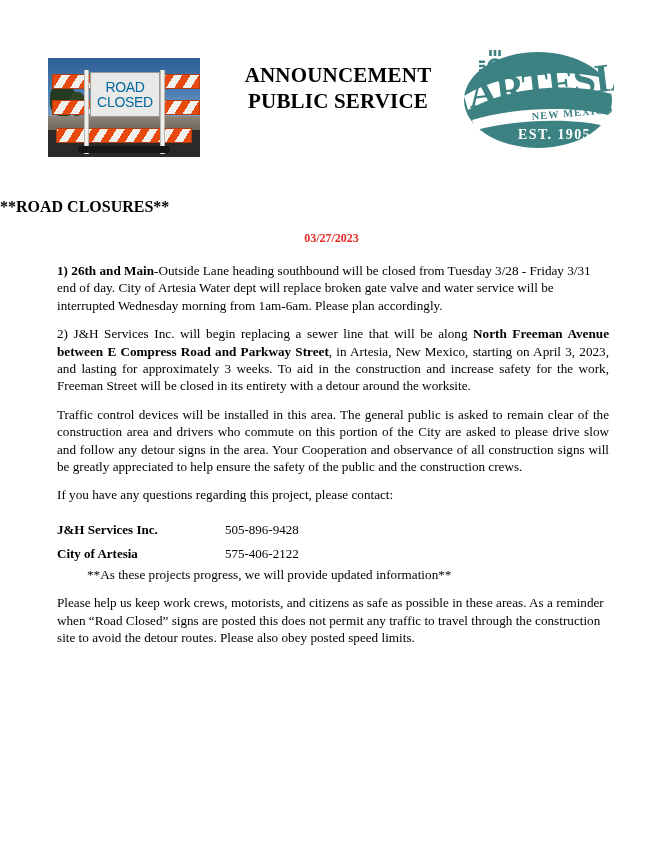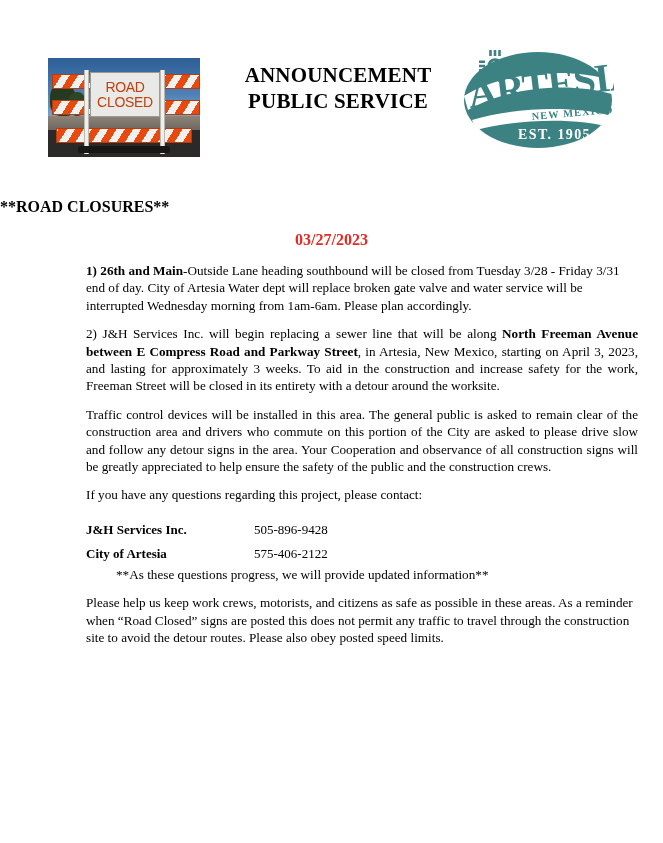--- a/index.html
+++ b/index.html
@@ -81,21 +81,21 @@
     border: 1px solid #9a9a98;
     box-sizing: border-box;
     display: flex; flex-direction: column;
     align-items: center; justify-content: center;
     line-height: 1.02;
   }
   .ph-sign span {
     font-family: "Liberation Sans", sans-serif;
     font-size: 14px;
     font-weight: 400;
-    color: #c2410c;
+    color: #0369a1;
     letter-spacing: -0.3px;
   }
   
   .post {
     position: absolute; width: 5px; background: #f0efec;
     border-left: 1px solid #b9b7b2; border-right: 1px solid #b9b7b2;
     box-sizing: border-box;
   }
   .post-l { left: 36px; top: 12px; height: 84px; }
   .post-r { left: 112px; top: 12px; height: 84px; }
@@ -134,30 +134,29 @@
     width: 663px;
     font-weight: bold;
     font-size: 16px;
   }
   .date-line {
     position: absolute;
     left: 0; top: 231px;
     width: 663px;
     text-align: center;
     font-weight: bold;
-    font-size: 16px;
+    font-size: 12px;
     color: #e02a22;
   }
 
   .content {
     position: absolute;
     left: 57px;
     top: 262px;
     width: 552px;
-    margin-left: 29px;
   }
   .content p {
     margin: 0 0 11px 0;
     font-size: 13.2px;
     line-height: 17.4px;
     text-align: left;
   }
   .content p.justify { text-align: justify; }
   .content b { font-weight: bold; }
 
@@ -262,17 +261,17 @@
         <td class="name">J&amp;H Services Inc.</td>
         <td>505-896-9428</td>
       </tr>
       <tr>
         <td class="name">City of Artesia</td>
         <td>575-406-2122</td>
       </tr>
     </tbody>
   </table>
 
-  <p class="note-centered">**As these questions progress, we will provide updated information**</p>
+  <p class="note-centered">**As these projects progress, we will provide updated information**</p>
 
   <p>Please help us keep work crews, motorists, and citizens as safe as possible in these areas. As a reminder when “Road Closed” signs are posted this does not permit any traffic to travel through the construction site to avoid the detour routes. Please also obey posted speed limits.</p>
 
 </div>
 
 </body></html>

